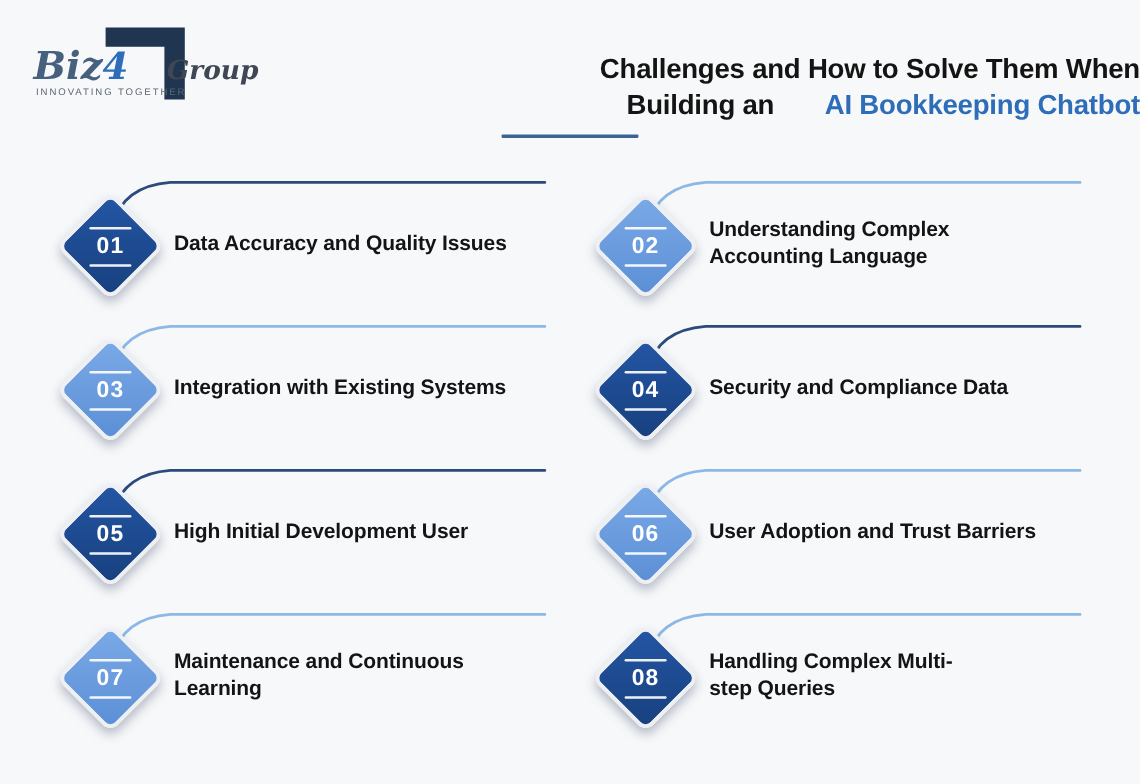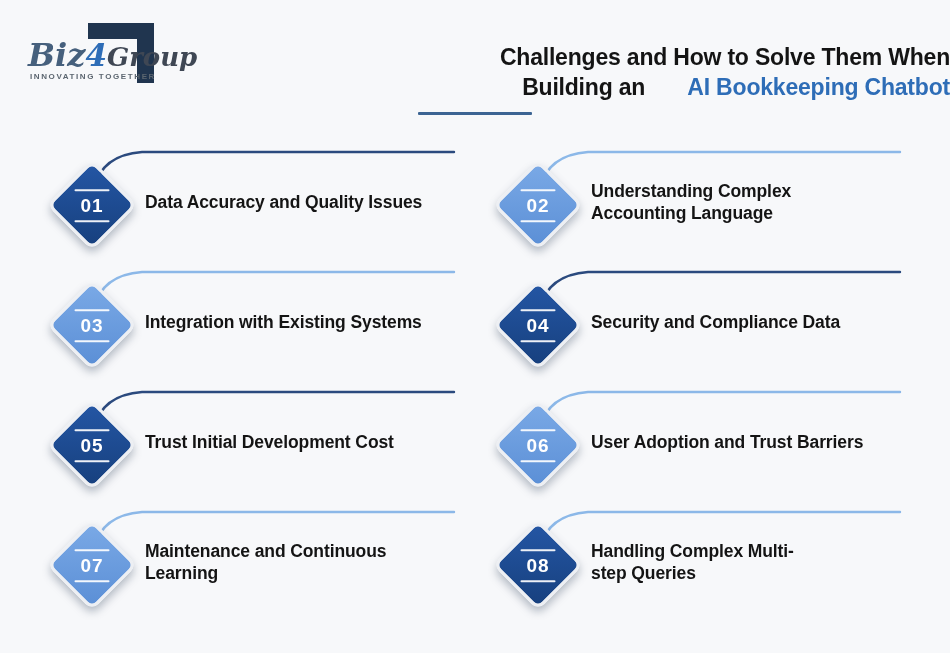--- a/index.html
+++ b/index.html
@@ -8,23 +8,23 @@
     background:var(--bg,#f7f8fa);
     font-family:"Liberation Sans","DejaVu Sans",sans-serif;
   }
   
   .logo{position:absolute;left:24px;top:10px;width:170px;height:84px;}
   .logo svg{position:absolute;left:0;top:0;}
   .logo-text{position:absolute;left:4px;top:26px;white-space:nowrap;
     font-family:"DejaVu Serif","Liberation Serif",serif;font-style:italic;font-weight:700;}
   .logo-biz{font-size:32px;color:var(--logo-biz,#46607d);}
   .logo-four{font-size:31px;color:var(--accent,#2e6db7);}
-  .logo-group{font-size:26px;color:var(--logo-group,#3f4754);}
+  .logo-group{font-size:22px;color:var(--logo-group,#3f4754);margin-left:32px;}
   .logo-tagline{position:absolute;left:6px;top:62px;font-size:8px;letter-spacing:1.6px;
-    color:var(--tagline,#5c6670);font-weight:700;}
+    color:var(--tagline,#5c6670);font-weight:400;}
   
   .title{position:absolute;left:0;right:0;top:42px;text-align:right;
     font-weight:700;font-size:23px;line-height:30px;color:var(--text,#141414);letter-spacing:-0.2px;}
   .title .accent{color:var(--accent,#2e6db7);margin-left:36px;}
   .title-underline{width:114px;height:3px;background:var(--underline,#3c6493);
     margin:10px auto 0;border-radius:1px;}
   
   .grid{position:absolute;left:40px;top:142px;width:872px;
     display:grid;grid-template-columns:422px 424px;grid-auto-rows:120px;column-gap:24px;}
   .cell{position:relative;}
@@ -114,21 +114,21 @@
       </div>
   </div>
     <div class="cell dark line-dark">
     <svg class="connector" viewBox="0 0 424 70">
       <path d="M54 46 Q62 13 102 10 L414 10"></path>
     </svg>
     <div class="diamond">
       <span class="num">05</span>
     </div>
     <div class="label">
-        <span>Trust Initial Development Cost</span>
+        <span>High Initial Development User</span>
       </div>
   </div>
     <div class="cell light line-light">
     <svg class="connector" viewBox="0 0 424 70">
       <path d="M54 46 Q62 13 102 10 L414 10"></path>
     </svg>
     <div class="diamond">
       <span class="num">06</span>
     </div>
     <div class="label">

